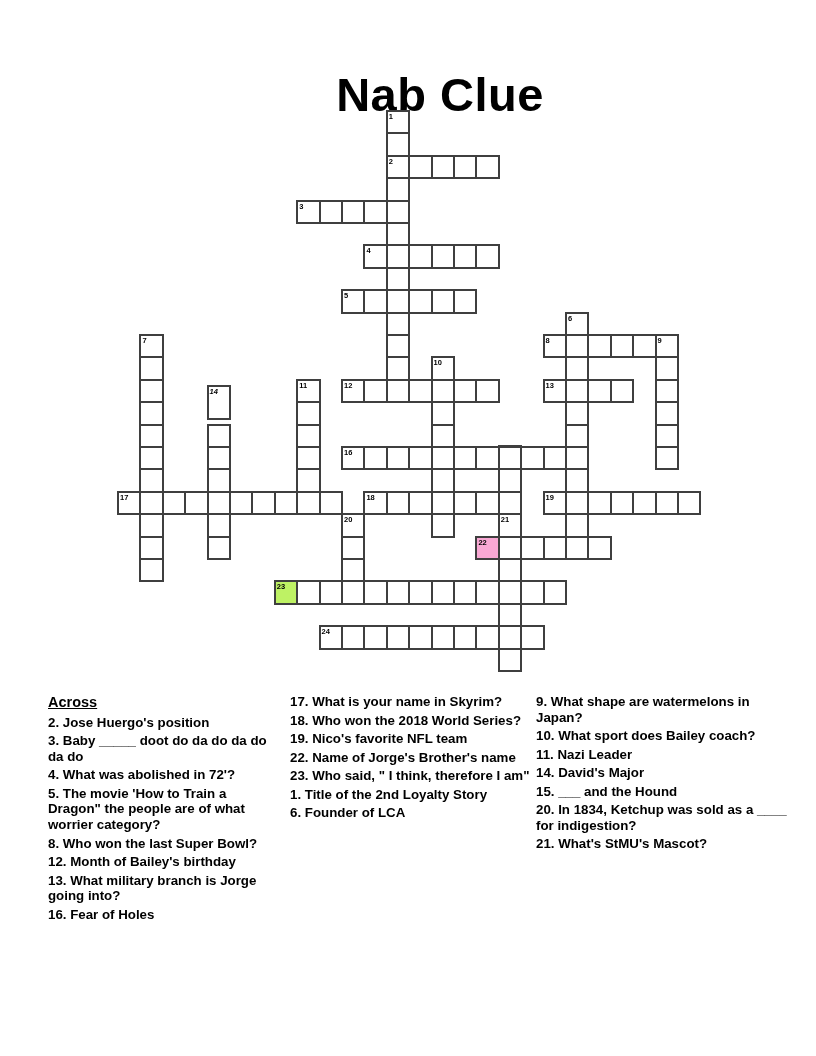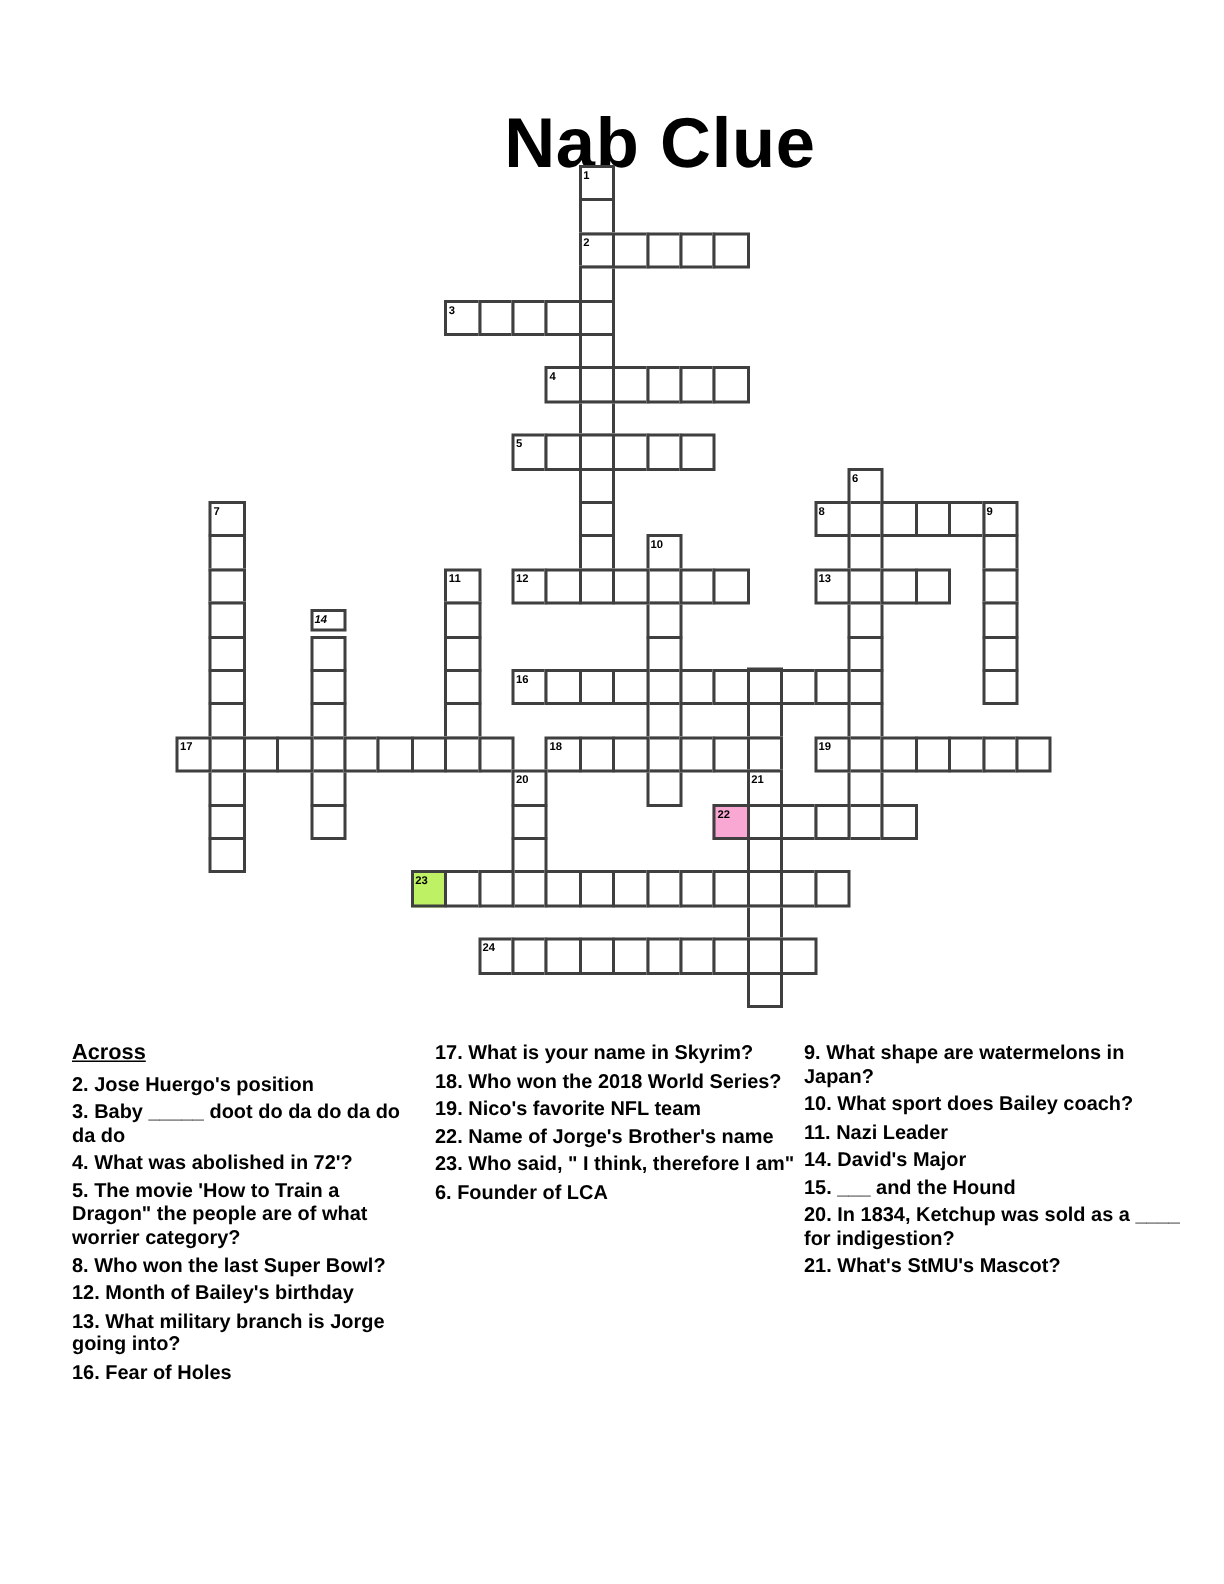--- a/index.html
+++ b/index.html
@@ -165,21 +165,21 @@
     </div>
     <div class="cell" style="left: 246.4px; top: 268.8px; width: 24.4px; height: 24.4px; border-color: rgb(63, 63, 63); background: rgb(255, 255, 255);"></div>
     <div class="cell" style="left: 291.2px; top: 268.8px; width: 24.4px; height: 24.4px; border-color: rgb(63, 63, 63); background: rgb(255, 255, 255);"></div>
     <div class="cell" style="left: 336px; top: 268.8px; width: 24.4px; height: 24.4px; border-color: rgb(63, 63, 63); background: rgb(255, 255, 255);"></div>
     <div class="cell" style="left: 358.4px; top: 268.8px; width: 24.4px; height: 24.4px; border-color: rgb(63, 63, 63); background: rgb(255, 255, 255);"></div>
     <div class="cell" style="left: 425.6px; top: 268.8px; width: 24.4px; height: 24.4px; border-color: rgb(63, 63, 63); background: rgb(255, 255, 255);">
       <span class="num">13</span>
     </div>
     <div class="cell" style="left: 470.4px; top: 268.8px; width: 24.4px; height: 24.4px; border-color: rgb(63, 63, 63); background: rgb(255, 255, 255);"></div>
     <div class="cell" style="left: 492.8px; top: 268.8px; width: 24.4px; height: 24.4px; border-color: rgb(63, 63, 63); background: rgb(255, 255, 255);"></div>
-    <div class="cell" style="left: 89.6px; top: 296px; width: 24.4px; height: 15px; border-color: rgb(63, 63, 63); background: rgb(255, 255, 255); font-style: italic;">
+    <div class="cell" style="left: 89.6px; top: 275px; width: 24.4px; height: 35px; border-color: rgb(63, 63, 63); background: rgb(255, 255, 255); font-style: italic;">
       <span class="num">14</span>
     </div>
     <div class="cell" style="left: 89.6px; top: 313.6px; width: 24.4px; height: 24.4px; border-color: rgb(63, 63, 63); background: rgb(255, 255, 255);"></div>
     <div class="cell" style="left: 89.6px; top: 336px; width: 24.4px; height: 24.4px; border-color: rgb(63, 63, 63); background: rgb(255, 255, 255);"></div>
     <div class="cell" style="left: 89.6px; top: 358.4px; width: 24.4px; height: 24.4px; border-color: rgb(63, 63, 63); background: rgb(255, 255, 255);"></div>
     <div class="cell" style="left: 89.6px; top: 380.8px; width: 24.4px; height: 24.4px; border-color: rgb(63, 63, 63); background: rgb(255, 255, 255);"></div>
     <div class="cell" style="left: 89.6px; top: 403.2px; width: 24.4px; height: 24.4px; border-color: rgb(63, 63, 63); background: rgb(255, 255, 255);"></div>
     <div class="cell" style="left: 89.6px; top: 425.6px; width: 24.4px; height: 24.4px; border-color: rgb(63, 63, 63); background: rgb(255, 255, 255);"></div>
     <div class="cell" style="left: 380.8px; top: 313.6px; width: 24.4px; height: 24.4px; border-color: rgb(63, 63, 63); background: rgb(255, 255, 255); margin-top: 21px;">
       <span class="num">15</span>
@@ -279,20 +279,21 @@
       <div class="clue">12. Month of Bailey's birthday</div>
       <div class="clue">13. What military branch is Jorge going into?</div>
       <div class="clue">16. Fear of Holes</div>
     </div>
     <div class="clue-col">
       <div class="clue">17. What is your name in Skyrim?</div>
       <div class="clue">18. Who won the 2018 World Series?</div>
       <div class="clue">19. Nico's favorite NFL team</div>
       <div class="clue">22. Name of Jorge's Brother's name</div>
       <div class="clue">23. Who said, " I think, therefore I am"</div>
+      <div class="clue">1. Title of the 2nd Loyalty Story</div>
       <div class="clue">6. Founder of LCA</div>
     </div>
     <div class="clue-col">
       <div class="clue">9. What shape are watermelons in Japan?</div>
       <div class="clue">10. What sport does Bailey coach?</div>
       <div class="clue">11. Nazi Leader</div>
       <div class="clue">14. David's Major</div>
       <div class="clue">15. ___ and the Hound</div>
       <div class="clue">20. In 1834, Ketchup was sold as a ____ for indigestion?</div>
       <div class="clue">21. What's StMU's Mascot?</div>

